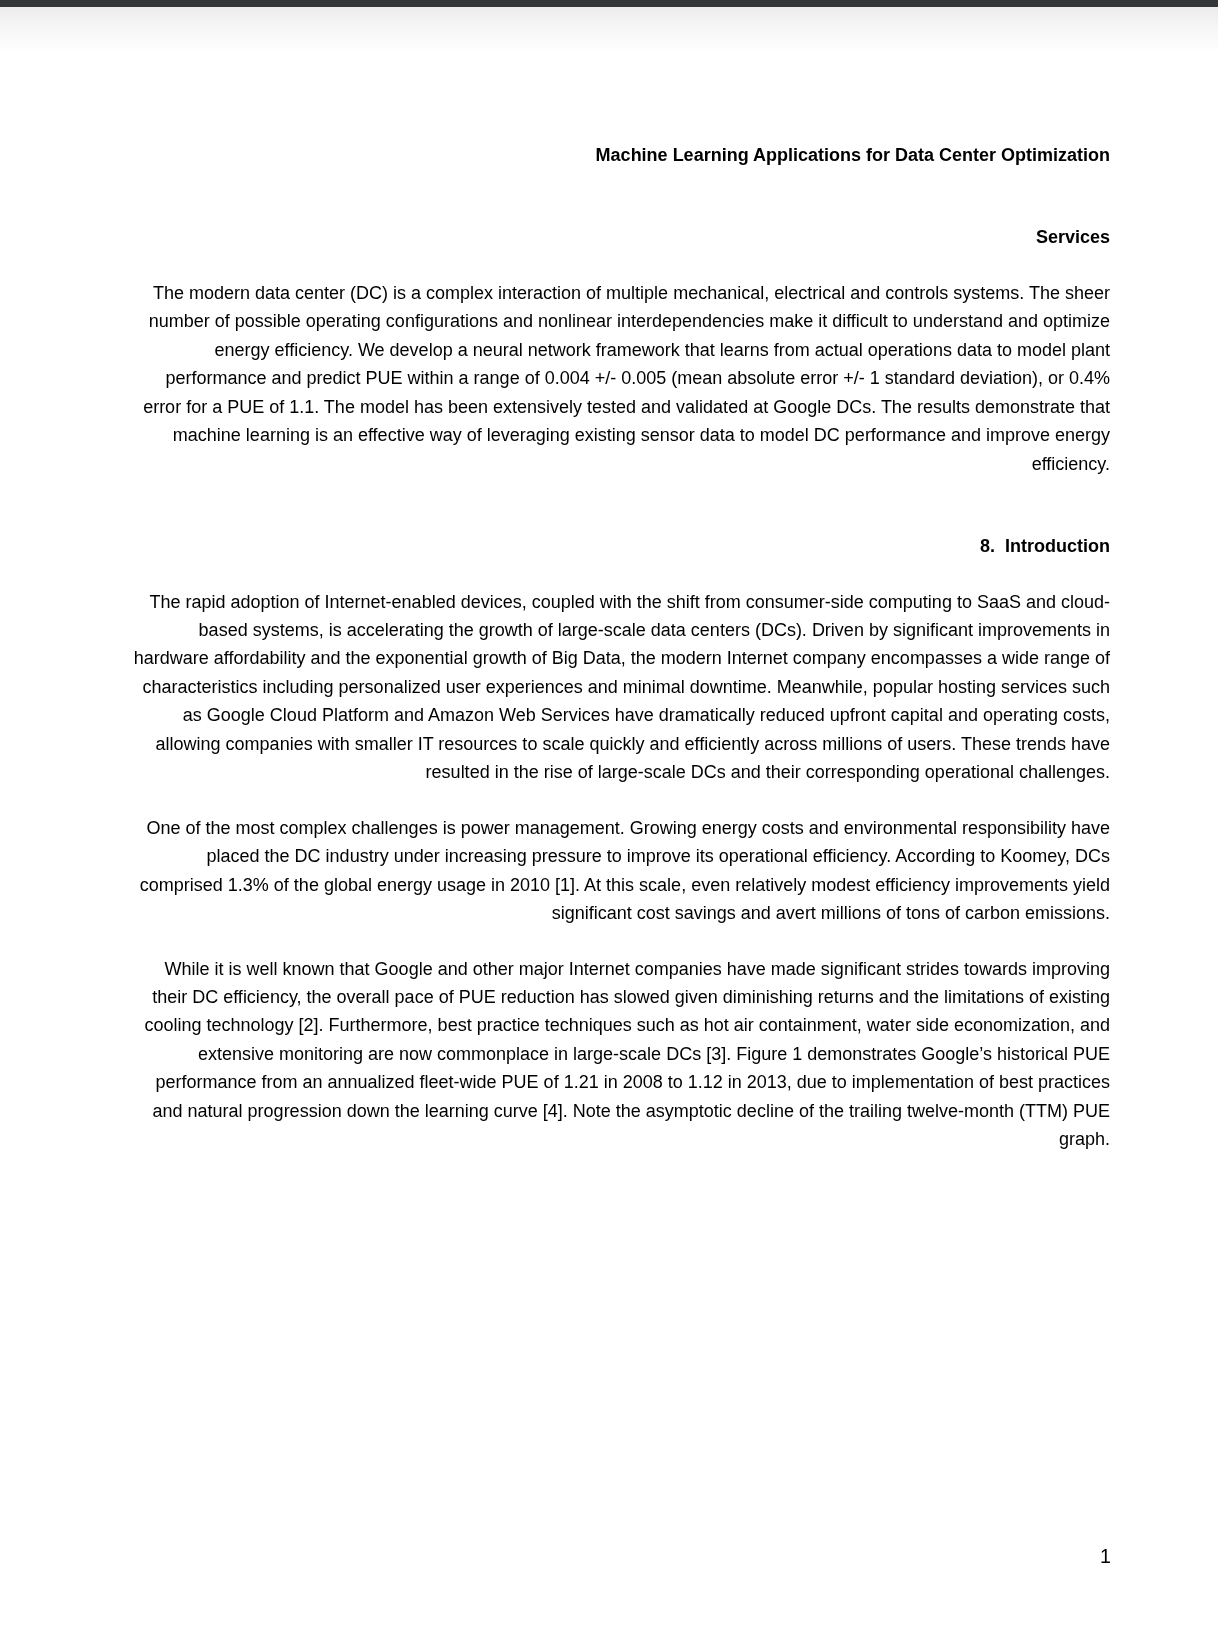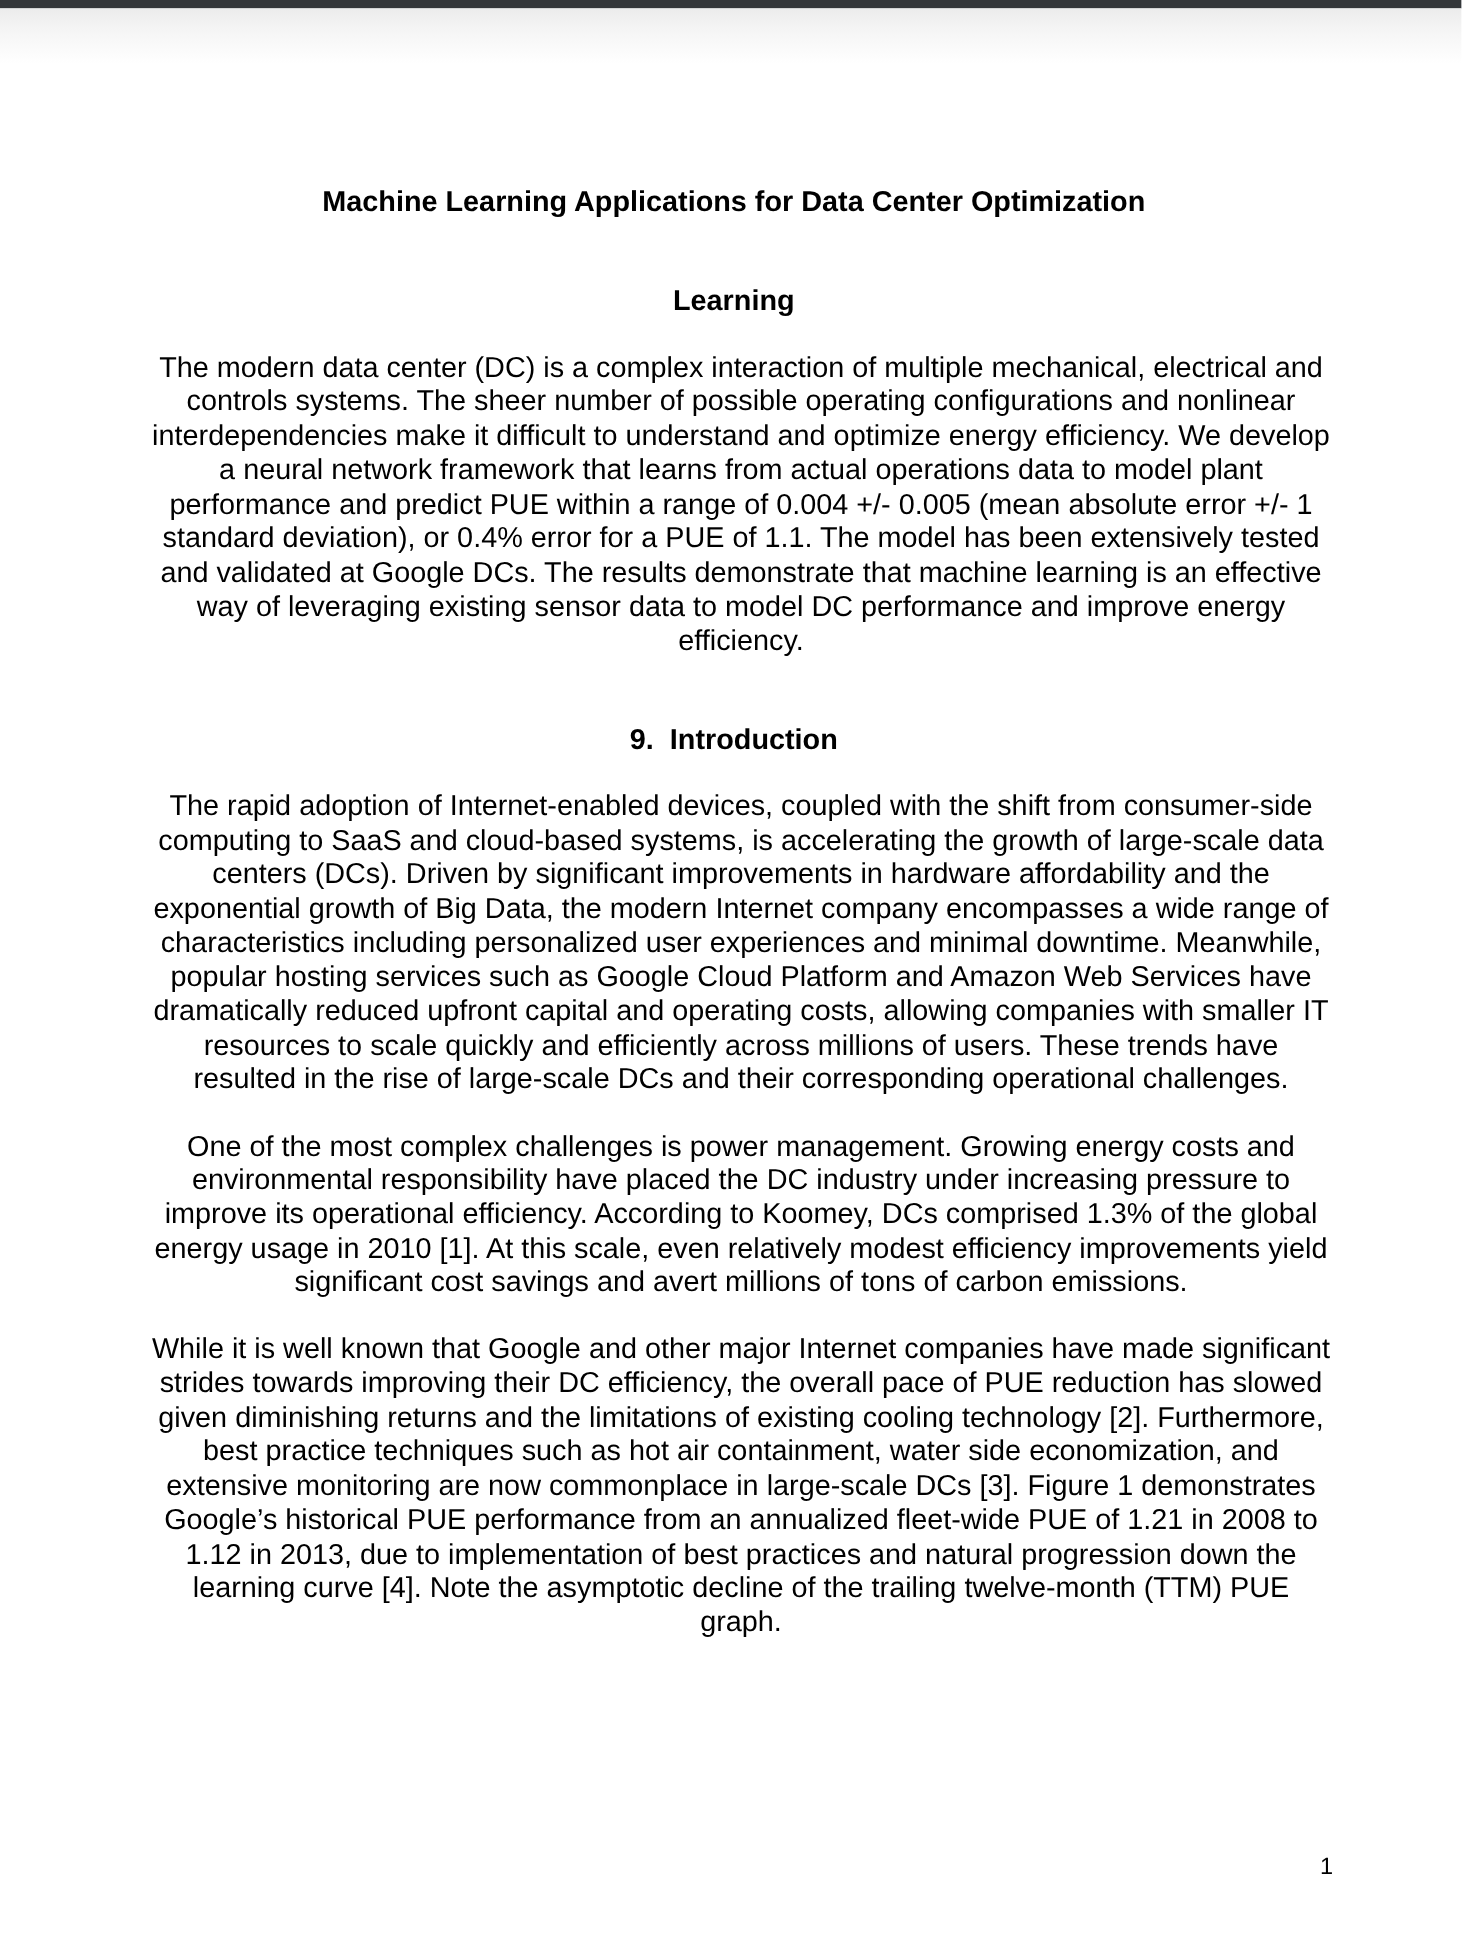--- a/index.html
+++ b/index.html
@@ -23,25 +23,25 @@
   }
   .viewer-top-shadow {
     position: absolute;
     top: 7px; left: 0; right: 0;
     height: 46px;
     background: linear-gradient(to bottom, #ececec 0%, #f6f6f6 45%, #ffffff 100%);
   }
   .page-content {
     position: absolute;
     left: 113px;
-    top: 155px;
+    top: 141px;
     width: 997px;
-    font-size: 24px;
+    font-size: 18px;
     line-height: 28.45px;
-    text-align: center;
+    text-align: right;
   }
   .doc-title {
     font-weight: bold;
   }
   .doc-author {
     font-style: italic;
   }
   .section {
     margin-top: 54px;
   }
@@ -65,26 +65,26 @@
 
 <div class="viewer-top-bar"></div>
 <div class="viewer-top-shadow"></div>
 
 <div class="page-content">
 
   <div class="doc-title">Machine Learning Applications for Data Center Optimization</div>
 
 
   <div class="section">
-    <div class="section-heading">Learning</div>
+    <div class="section-heading">Services</div>
     <p>The modern data center (DC) is a complex interaction of multiple mechanical, electrical and controls systems. The sheer number of possible operating configurations and nonlinear interdependencies make it difficult to understand and optimize energy efficiency. We develop a neural network framework that learns from actual operations data to model plant performance and predict PUE within a range of 0.004 +/- 0.005 (mean absolute error +/- 1 standard deviation), or 0.4% error for a PUE of 1.1. The model has been extensively tested and validated at Google DCs. The results demonstrate that machine learning is an effective way of leveraging existing sensor data to model DC performance and improve energy efficiency.</p>
   </div>
 
   <div class="section">
-    <div class="section-heading">9.  Introduction</div>
+    <div class="section-heading">8.  Introduction</div>
     <p>The rapid adoption of Internet-enabled devices, coupled with the shift from consumer-side computing to SaaS and cloud-based systems, is accelerating the growth of large-scale data centers (DCs). Driven by significant improvements in hardware affordability and the exponential growth of Big Data, the modern Internet company encompasses a wide range of characteristics including personalized user experiences and minimal downtime. Meanwhile, popular hosting services such as Google Cloud Platform and Amazon Web Services have dramatically reduced upfront capital and operating costs, allowing companies with smaller IT resources to scale quickly and efficiently across millions of users. These trends have resulted in the rise of large-scale DCs and their corresponding operational challenges.</p>
     <p>One of the most complex challenges is power management. Growing energy costs and environmental responsibility have placed the DC industry under increasing pressure to improve its operational efficiency. According to Koomey, DCs comprised 1.3% of the global energy usage in 2010 [1]. At this scale, even relatively modest efficiency improvements yield significant cost savings and avert millions of tons of carbon emissions.</p>
     <p>While it is well known that Google and other major Internet companies have made significant strides towards improving their DC efficiency, the overall pace of PUE reduction has slowed given diminishing returns and the limitations of existing cooling technology [2]. Furthermore, best practice techniques such as hot air containment, water side economization, and extensive monitoring are now commonplace in large-scale DCs [3]. Figure 1 demonstrates Google’s historical PUE performance from an annualized fleet-wide PUE of 1.21 in 2008 to 1.12 in 2013, due to implementation of best practices and natural progression down the learning curve [4]. Note the asymptotic decline of the trailing twelve-month (TTM) PUE graph.</p>
   </div>
 
 </div>
 
 <div class="page-number">1</div>
 
 </body></html>

